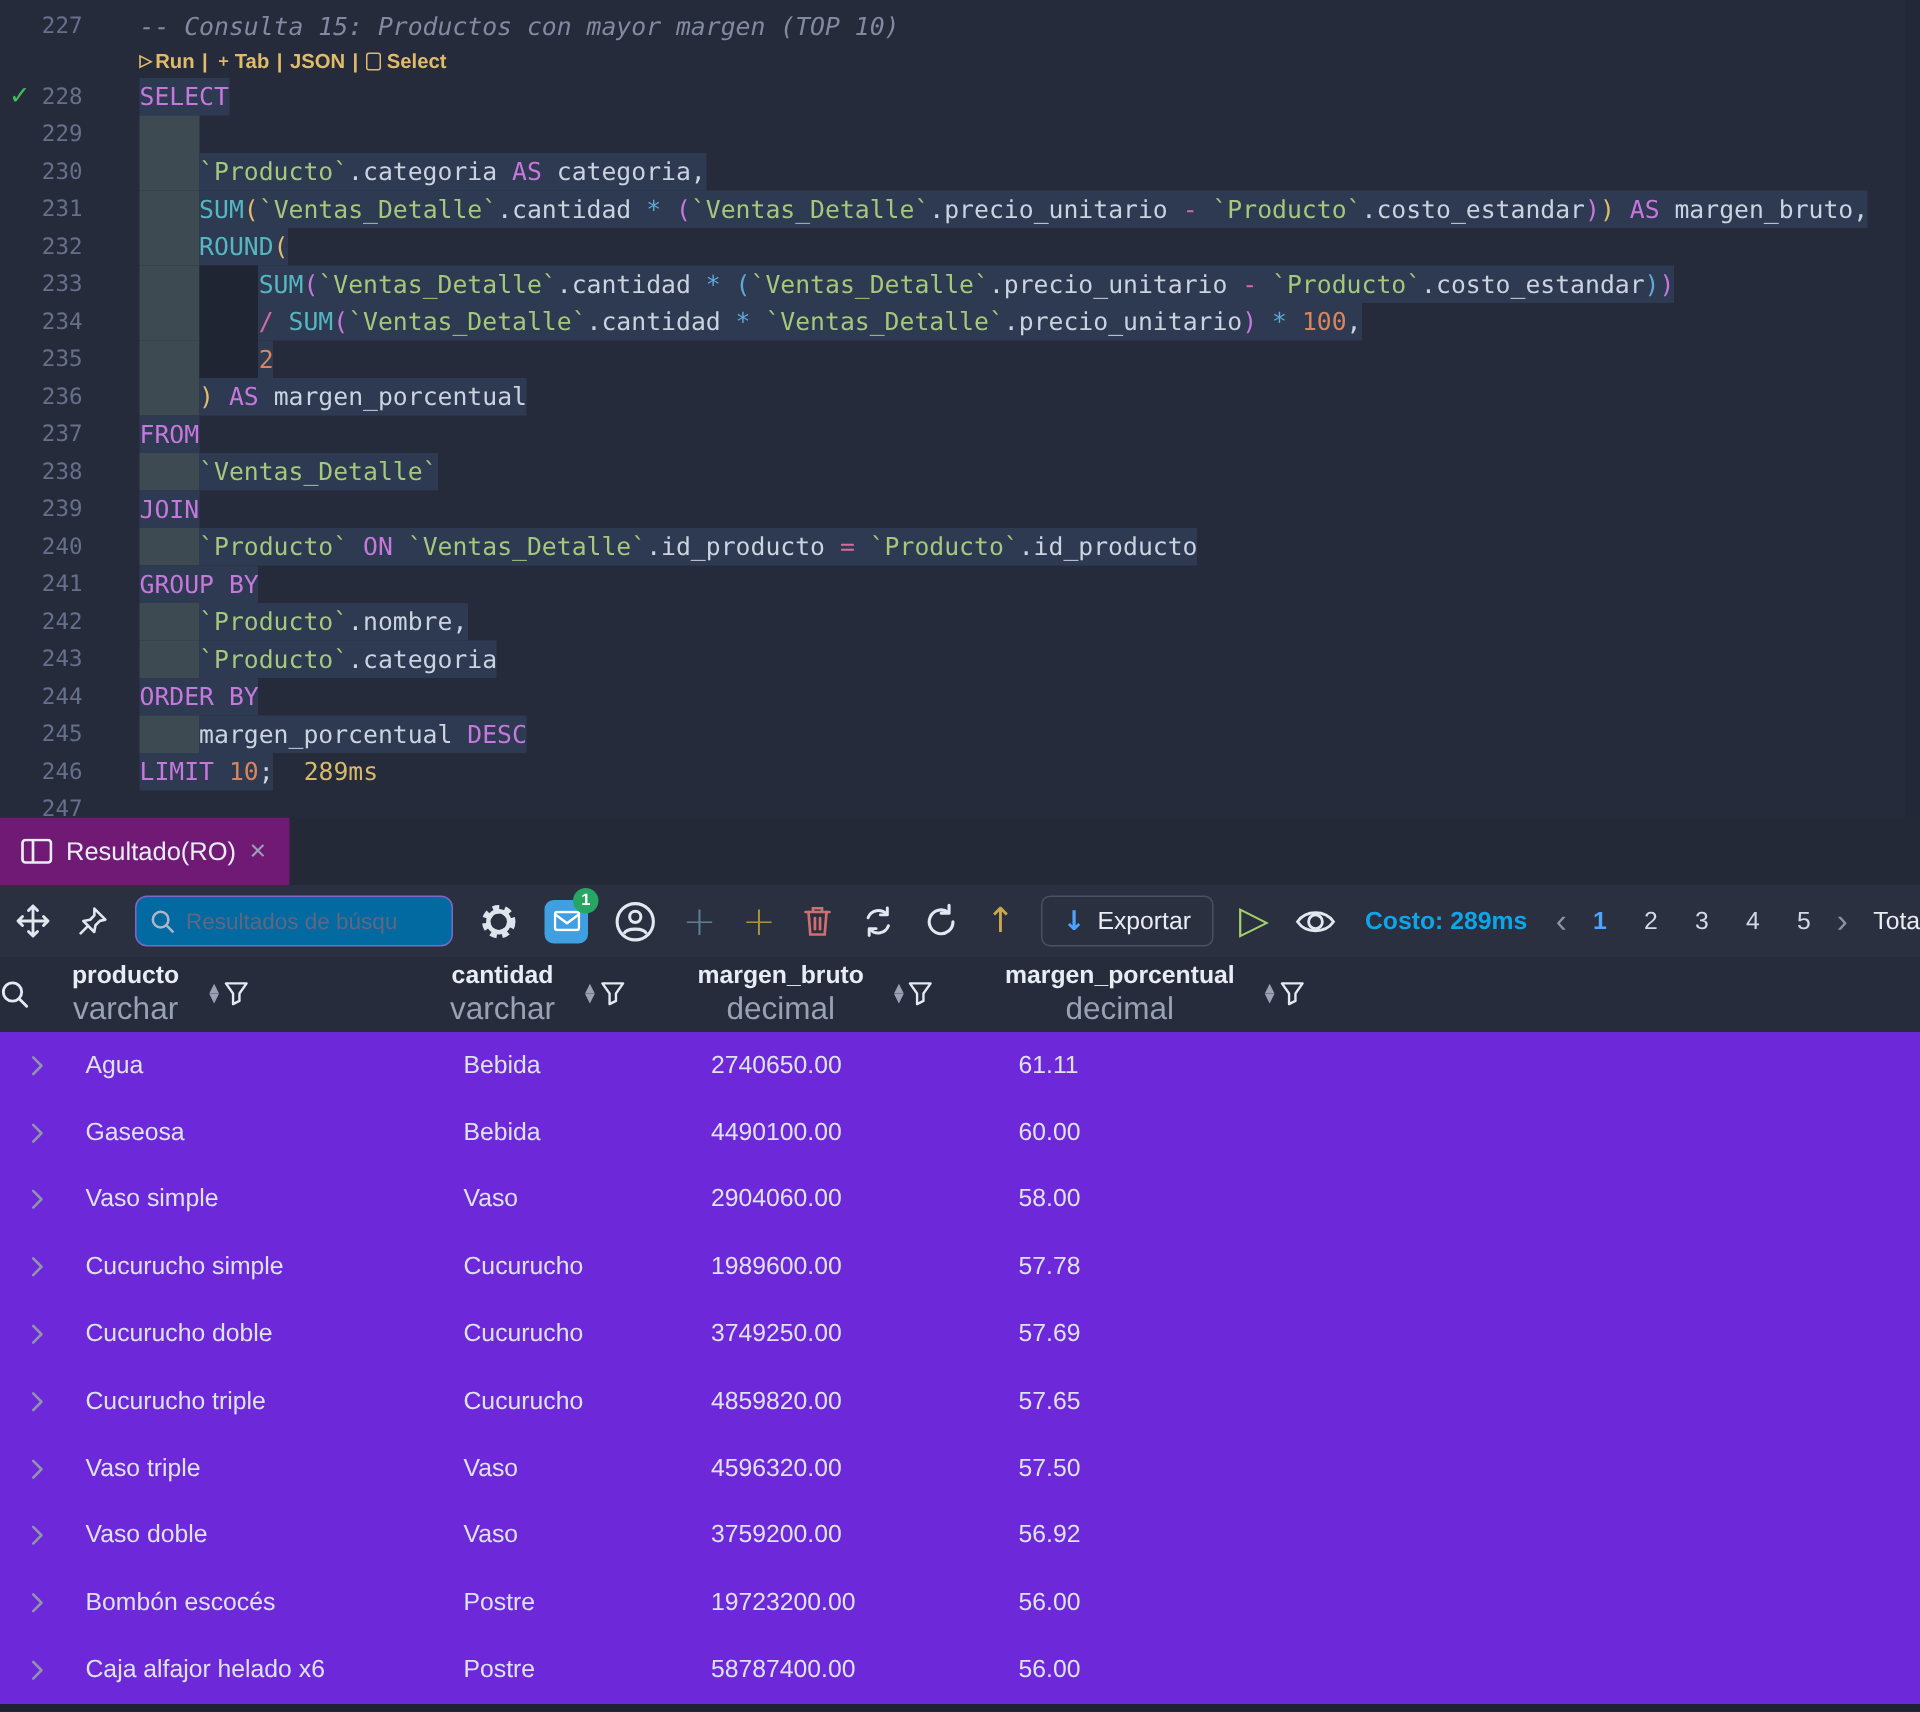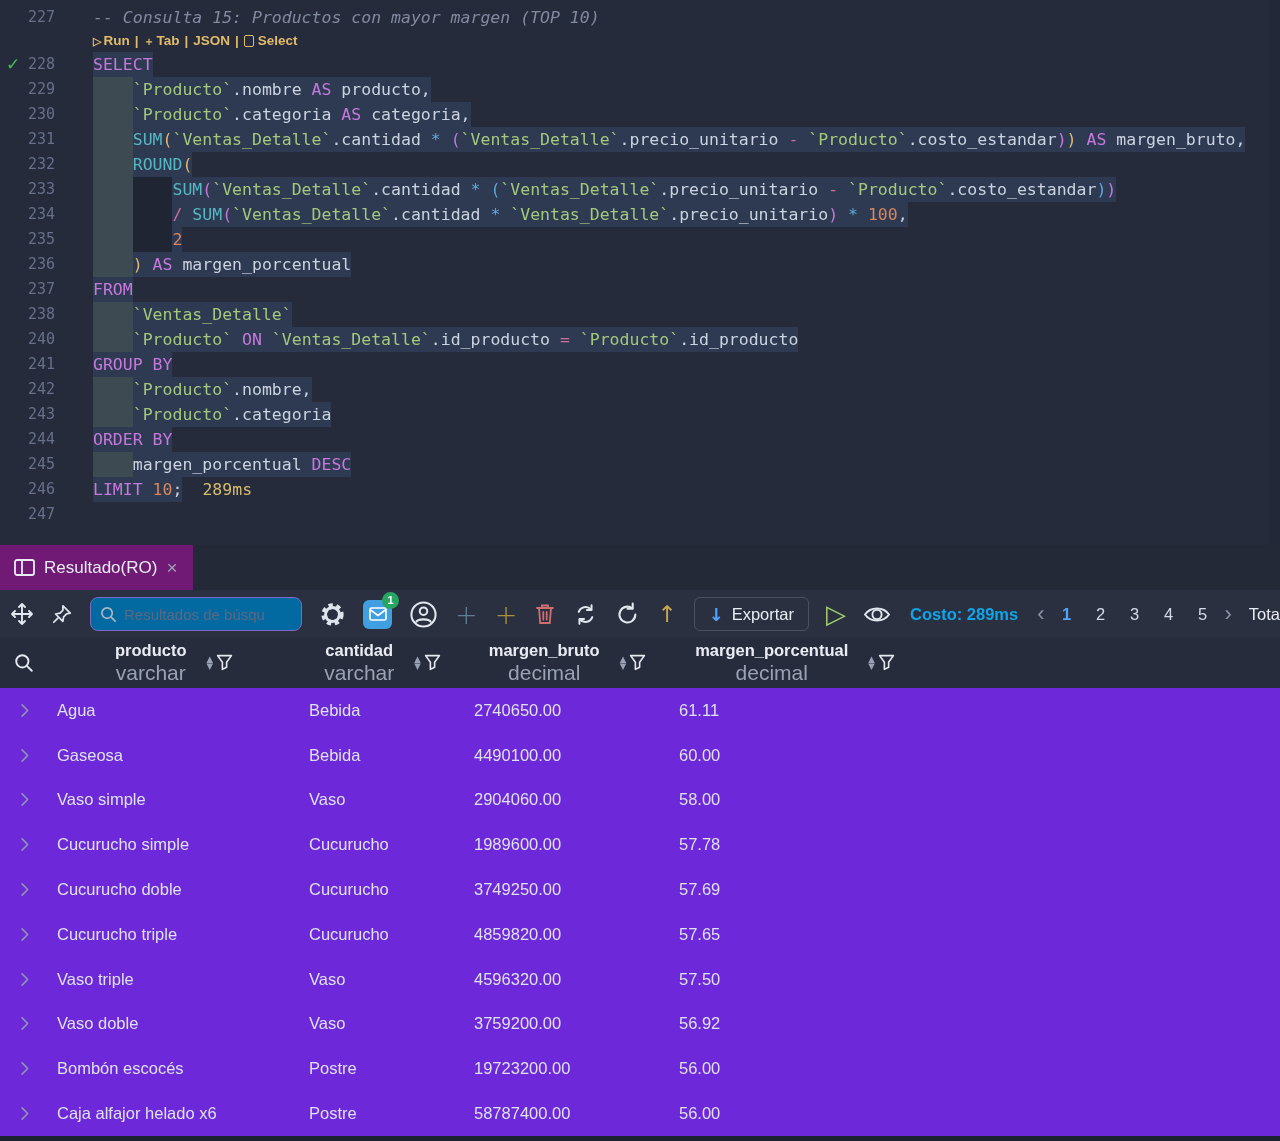--- a/index.html
+++ b/index.html
@@ -68,21 +68,21 @@
   .play { color:#a3d06c; font-size:26px; line-height:1; font-family:"DejaVu Sans", sans-serif; }
   .cost { color:#0ea5e9; font-size:16.5px; font-weight:bold; margin-left:2px; white-space:nowrap; }
   .pager { display:flex; align-items:center; gap:10px; margin-left:2px; }
   .pg-arrow { color:#8a93a8; font-size:22px; cursor:pointer; line-height:1; }
   .page { min-width:24px; text-align:center; color:#d3d9e6; font-size:16.5px; cursor:pointer; }
   .page.active { color:#4da3ff; font-weight:bold; }
   .total { color:#e9ecf3; font-size:16.5px; white-space:nowrap; }
 
   .grid-cols { display:grid; grid-template-columns:48px 252px 165px 205px 250px 1fr; }
   .thead { height:50px; background:#272c3d; align-items:center; flex:none; }
-  .th { display:flex; align-items:center; justify-content:center; gap:20px; }
+  .th { display:flex; align-items:center; gap:20px; }
   .th-label { text-align:center; line-height:1.2; }
   .th-name { color:#e9ecf3; font-size:16.5px; font-weight:bold; }
   .th-type { color:#99a1b4; font-size:21px; }
   .th-icons { display:flex; align-items:center; gap:3px; }
   .sort { display:flex; flex-direction:column; color:#99a1b4; font-size:8.5px; line-height:7px; cursor:pointer;
           font-family:"DejaVu Sans", sans-serif; }
   .tbody { flex:1; background:#6d28d9; overflow:hidden; }
   .trow { height:44.8px; align-items:center; cursor:default; }
   .td { color:#dde2ec; font-size:16.5px; padding-left:9px; overflow:hidden; white-space:nowrap; }
   .td-exp { display:flex; justify-content:center; align-items:center; cursor:pointer; }
@@ -116,30 +116,31 @@
       </span>
     <span class="cl-sep">|</span>
     <span class="cl-item">
         <span class="cl-copy"></span>
         <span>Select</span>
       </span>
   </div>
 
   <div id="code-rest">
       <div class="code-line"><span class="gutter"><span class="check">✓</span><span class="lnum">228</span></span><span class="lcontent"><span class="code sel"><span class="tk-kw">SELECT</span></span></span></div>
-      <div class="code-line"><span class="gutter"><span class="lnum">229</span></span><span class="lcontent"><span class="indent-strip"></span><span class="code sel"><span class="tk-id">`Producto`</span><span class="tk-d">.nombre </span><span class="tk-kw">AS</span><span class="tk-d"> producto,</span></span></span></div>
+      <div class="code-line"><span class="gutter"><span class="lnum">229</span></span><span class="lcontent"><span class="indent-strip"></span></span></div>
       <div class="code-line"><span class="gutter"><span class="lnum">230</span></span><span class="lcontent"><span class="indent-strip"></span><span class="code sel"><span class="tk-id">`Producto`</span><span class="tk-d">.categoria </span><span class="tk-kw">AS</span><span class="tk-d"> categoria,</span></span></span></div>
       <div class="code-line"><span class="gutter"><span class="lnum">231</span></span><span class="lcontent"><span class="indent-strip"></span><span class="code sel"><span class="tk-fn">SUM</span><span class="tk-p1">(</span><span class="tk-id">`Ventas_Detalle`</span><span class="tk-d">.cantidad </span><span class="tk-opb">*</span><span class="tk-d"> </span><span class="tk-p2">(</span><span class="tk-id">`Ventas_Detalle`</span><span class="tk-d">.precio_unitario </span><span class="tk-opp">-</span><span class="tk-d"> </span><span class="tk-id">`Producto`</span><span class="tk-d">.costo_estandar</span><span class="tk-p2">)</span><span class="tk-p1">)</span><span class="tk-d"> </span><span class="tk-kw">AS</span><span class="tk-d"> margen_bruto,</span></span></span></div>
       <div class="code-line"><span class="gutter"><span class="lnum">232</span></span><span class="lcontent"><span class="indent-strip"></span><span class="code sel"><span class="tk-fn">ROUND</span><span class="tk-p1">(</span></span></span></div>
       <div class="code-line"><span class="gutter"><span class="lnum">233</span></span><span class="lcontent"><span class="indent-strip"></span><span class="indent-gap"></span><span class="code sel"><span class="tk-fn">SUM</span><span class="tk-p2">(</span><span class="tk-id">`Ventas_Detalle`</span><span class="tk-d">.cantidad </span><span class="tk-opb">*</span><span class="tk-d"> </span><span class="tk-p3">(</span><span class="tk-id">`Ventas_Detalle`</span><span class="tk-d">.precio_unitario </span><span class="tk-opp">-</span><span class="tk-d"> </span><span class="tk-id">`Producto`</span><span class="tk-d">.costo_estandar</span><span class="tk-p3">)</span><span class="tk-p2">)</span></span></span></div>
       <div class="code-line"><span class="gutter"><span class="lnum">234</span></span><span class="lcontent"><span class="indent-strip"></span><span class="indent-gap"></span><span class="code sel"><span class="tk-opp">/</span><span class="tk-d"> </span><span class="tk-fn">SUM</span><span class="tk-p2">(</span><span class="tk-id">`Ventas_Detalle`</span><span class="tk-d">.cantidad </span><span class="tk-opb">*</span><span class="tk-d"> </span><span class="tk-id">`Ventas_Detalle`</span><span class="tk-d">.precio_unitario</span><span class="tk-p2">)</span><span class="tk-d"> </span><span class="tk-opb">*</span><span class="tk-d"> </span><span class="tk-num">100</span><span class="tk-d">,</span></span></span></div>
       <div class="code-line"><span class="gutter"><span class="lnum">235</span></span><span class="lcontent"><span class="indent-strip"></span><span class="indent-gap"></span><span class="code sel"><span class="tk-num">2</span></span></span></div>
       <div class="code-line"><span class="gutter"><span class="lnum">236</span></span><span class="lcontent"><span class="indent-strip"></span><span class="code sel"><span class="tk-p1">)</span><span class="tk-d"> </span><span class="tk-kw">AS</span><span class="tk-d"> margen_porcentual</span></span></span></div>
       <div class="code-line"><span class="gutter"><span class="lnum">237</span></span><span class="lcontent"><span class="code sel"><span class="tk-kw">FROM</span></span></span></div>
       <div class="code-line"><span class="gutter"><span class="lnum">238</span></span><span class="lcontent"><span class="indent-strip"></span><span class="code sel"><span class="tk-id">`Ventas_Detalle`</span></span></span></div>
+      <div class="code-line"><span class="gutter"><span class="lnum">239</span></span><span class="lcontent"><span class="code sel"><span class="tk-kw">JOIN</span></span></span></div>
       <div class="code-line"><span class="gutter"><span class="lnum">240</span></span><span class="lcontent"><span class="indent-strip"></span><span class="code sel"><span class="tk-id">`Producto`</span><span class="tk-d"> </span><span class="tk-kw">ON</span><span class="tk-d"> </span><span class="tk-id">`Ventas_Detalle`</span><span class="tk-d">.id_producto </span><span class="tk-opp">=</span><span class="tk-d"> </span><span class="tk-id">`Producto`</span><span class="tk-d">.id_producto</span></span></span></div>
       <div class="code-line"><span class="gutter"><span class="lnum">241</span></span><span class="lcontent"><span class="code sel"><span class="tk-kw">GROUP BY</span></span></span></div>
       <div class="code-line"><span class="gutter"><span class="lnum">242</span></span><span class="lcontent"><span class="indent-strip"></span><span class="code sel"><span class="tk-id">`Producto`</span><span class="tk-d">.nombre,</span></span></span></div>
       <div class="code-line"><span class="gutter"><span class="lnum">243</span></span><span class="lcontent"><span class="indent-strip"></span><span class="code sel"><span class="tk-id">`Producto`</span><span class="tk-d">.categoria</span></span></span></div>
       <div class="code-line"><span class="gutter"><span class="lnum">244</span></span><span class="lcontent"><span class="code sel"><span class="tk-kw">ORDER BY</span></span></span></div>
       <div class="code-line"><span class="gutter"><span class="lnum">245</span></span><span class="lcontent"><span class="indent-strip"></span><span class="code sel"><span class="tk-d">margen_porcentual </span><span class="tk-kw">DESC</span></span></span></div>
       <div class="code-line"><span class="gutter"><span class="lnum">246</span></span><span class="lcontent"><span class="code sel"><span class="tk-kw">LIMIT</span><span class="tk-d"> </span><span class="tk-num">10</span><span class="tk-d">;</span></span><span class="tk-ann">289ms</span></span></div>
       <div class="code-line"><span class="gutter"><span class="lnum">247</span></span><span class="lcontent"><span class="code"></span></span></div>
     </div>
   <div class="editor-scrolltrack"></div>

